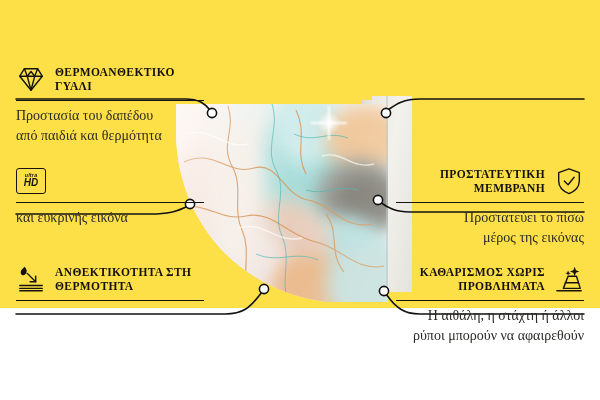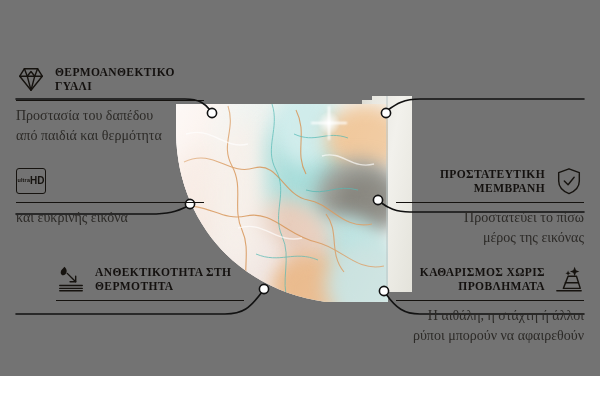--- a/index.html
+++ b/index.html
@@ -2,21 +2,21 @@
 <html><head>
 <meta charset="utf-8">
 <style>
   * { margin:0; padding:0; box-sizing:border-box; }
   html,body { width:600px; height:400px; overflow:hidden; }
   body {
     background:#ffffff;
     font-family:"Liberation Serif", serif;
     position:relative;
   }
-  #stage { position:absolute; inset:0; width:600px; height:376px; background:#737373; }
+  #stage { position:absolute; inset:0; width:600px; height:308px; background:#fde047; }
 
   
   .product { position:absolute; left:176px; top:96px; width:232px; height:220px; }
 
   .panel-back {
     position:absolute; left:196px; top:0px; width:40px; height:196px;
     background:linear-gradient(100deg,#e8e7e0 0%,#f2f1ec 40%,#e4e3db 100%);
   }
   .panel-back2 {
     position:absolute; left:186px; top:4px; width:18px; height:198px;
@@ -75,29 +75,30 @@
   }
   .rule { height:1px; background:#15120f; margin-top:4px; width:100%; }
   .feat-sub {
     margin-top:5px; font-size:14px; line-height:1.45; color:#2c2a27;
     font-family:"Liberation Serif", serif;
   }
 
   
   .p1 { top:62px; }
   .p2 { top:164px; }
-  .p3 { top:262px;margin-left:40px; }
+  .p3 { top:262px; }
 
   
   .ico-st { fill:none; stroke:#16130f; stroke-width:1.5; stroke-linecap:round; stroke-linejoin:round; }
   .ico-fl { fill:#16130f; }
   .hdbox {
     width:30px; height:26px; border:1.6px solid #16130f; border-radius:3px;
-    display:flex; flex-direction:row; align-items:center; justify-content:center;
+    display:flex; flex-direction:column; align-items:center; justify-content:center;
     flex:0 0 30px;
+    font-style:italic;
   }
   .hd-ultra { font-size:5.4px; font-weight:700; letter-spacing:0.2px; line-height:1;
               font-family:"Liberation Sans", sans-serif; color:#16130f; }
   .hd-hd { font-size:10px; font-weight:700; line-height:1.05;
            font-family:"Liberation Sans", sans-serif; color:#16130f; }
 </style>
 </head>
 <body>
 
 <div id="stage">

